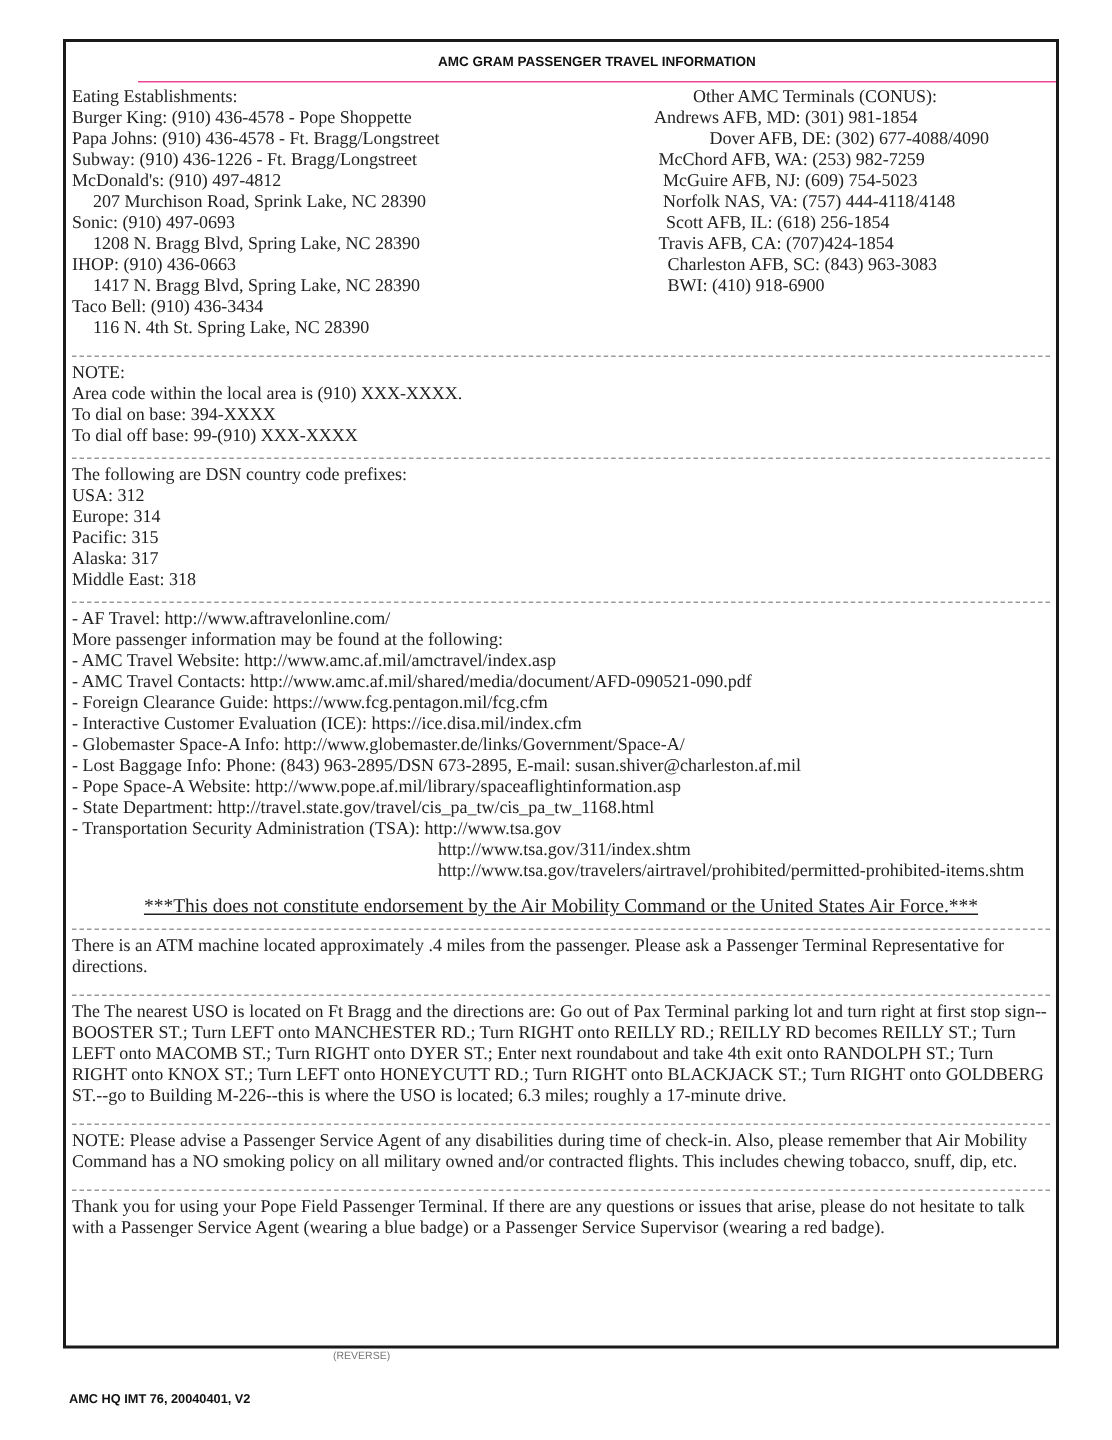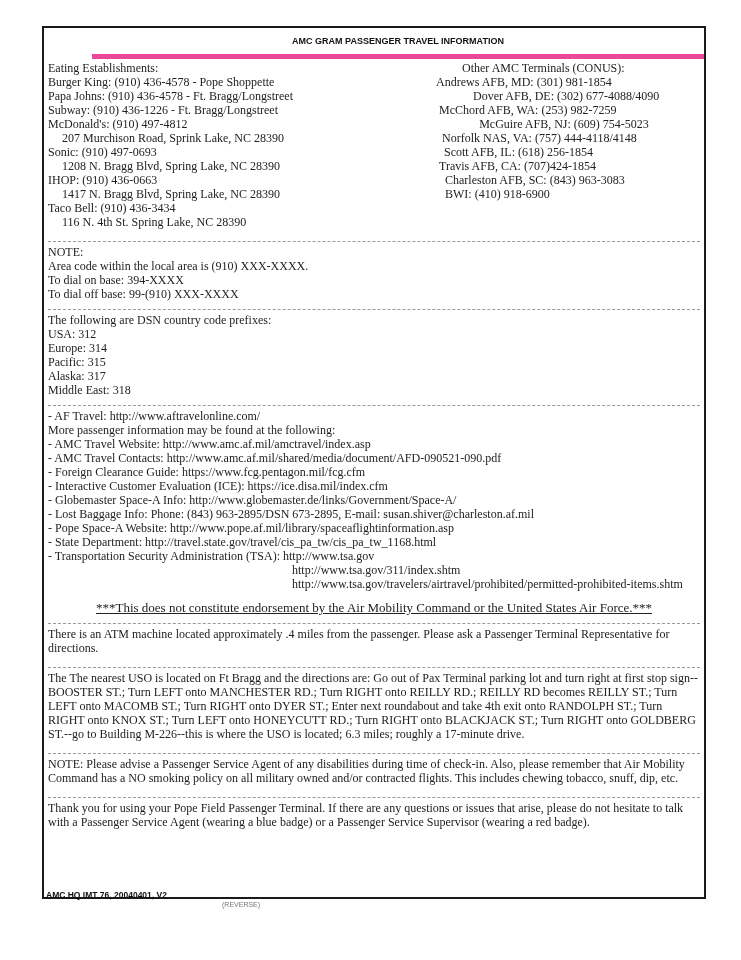--- a/index.html
+++ b/index.html
@@ -2,52 +2,52 @@
 <html><head>
 <meta charset="utf-8">
 <style>
   html, body { margin: 0; padding: 0; background: #ffffff; }
   body { width: 741px; height: 960px; position: relative; overflow: hidden; }
   .page {
     position: absolute; left: 42px; top: 26px; width: 660px; height: 869px;
     border: 2px solid #1a1a1a; box-sizing: content-box;
   }
   .header {
-    height: 26px; border-bottom: 5px solid #ec4899;
+    height: 26px; border-bottom: 1px solid #ec4899;
     display: flex; align-items: center; justify-content: center;
     font-family: "Liberation Sans", sans-serif; font-weight: bold; font-size: 9px; color: #111; margin-left: 48px;
   }
   .body {
     padding: 2px 4px 0 4px;
     font-family: "Liberation Serif", serif; font-size: 12px; line-height: 14px; color: #222;
   }
   .sub-title { text-align: center; font-size: 12.5px; margin-top: 1px; }
   .cols { display: flex; justify-content: space-between; }
   .col-left { width: 380px; }
   .col-right { width: 250px; margin-right: 14px; }
   .line { white-space: nowrap; }
   .indent { padding-left: 14px; }
   .sep { border-top: 1px dashed #9a9a9a; margin: 8px 0 3px 0; height: 0; }
   .sep.big { margin-top: 12px; }
   .para { white-space: normal; }
   .disclaimer { text-align: center; font-size: 13px; margin: 10px 0 0 0; text-decoration: underline; }
   .link-pad { padding-left: 244px; }
   .footer-left {
-    position: absolute; left: 46px; top: 890px;
+    position: absolute; left: 46px; top: 927px;
     font-family: "Liberation Sans", sans-serif; font-weight: bold; font-size: 8.5px; color: #111;
   }
   .footer-right {
     position: absolute; left: 222px; top: 901px;
     font-family: "Liberation Sans", sans-serif; font-size: 7px; color: #777;
   }
   .r1 { padding-left: 26px; }
   .r2 { padding-left: 0; }
   .r3 { padding-left: 37px; }
   .r4 { padding-left: 3px; }
-  .r5 { padding-left: 6px; text-align: center; }
+  .r5 { padding-left: 6px; }
   .r6 { padding-left: 6px; }
   .r7 { padding-left: 8px; }
   .r8 { padding-left: 3px; }
   .r9 { padding-left: 9px; }
   .r10 { padding-left: 9px; }
 </style>
 </head>
 <body>
 
 <div class="page">

